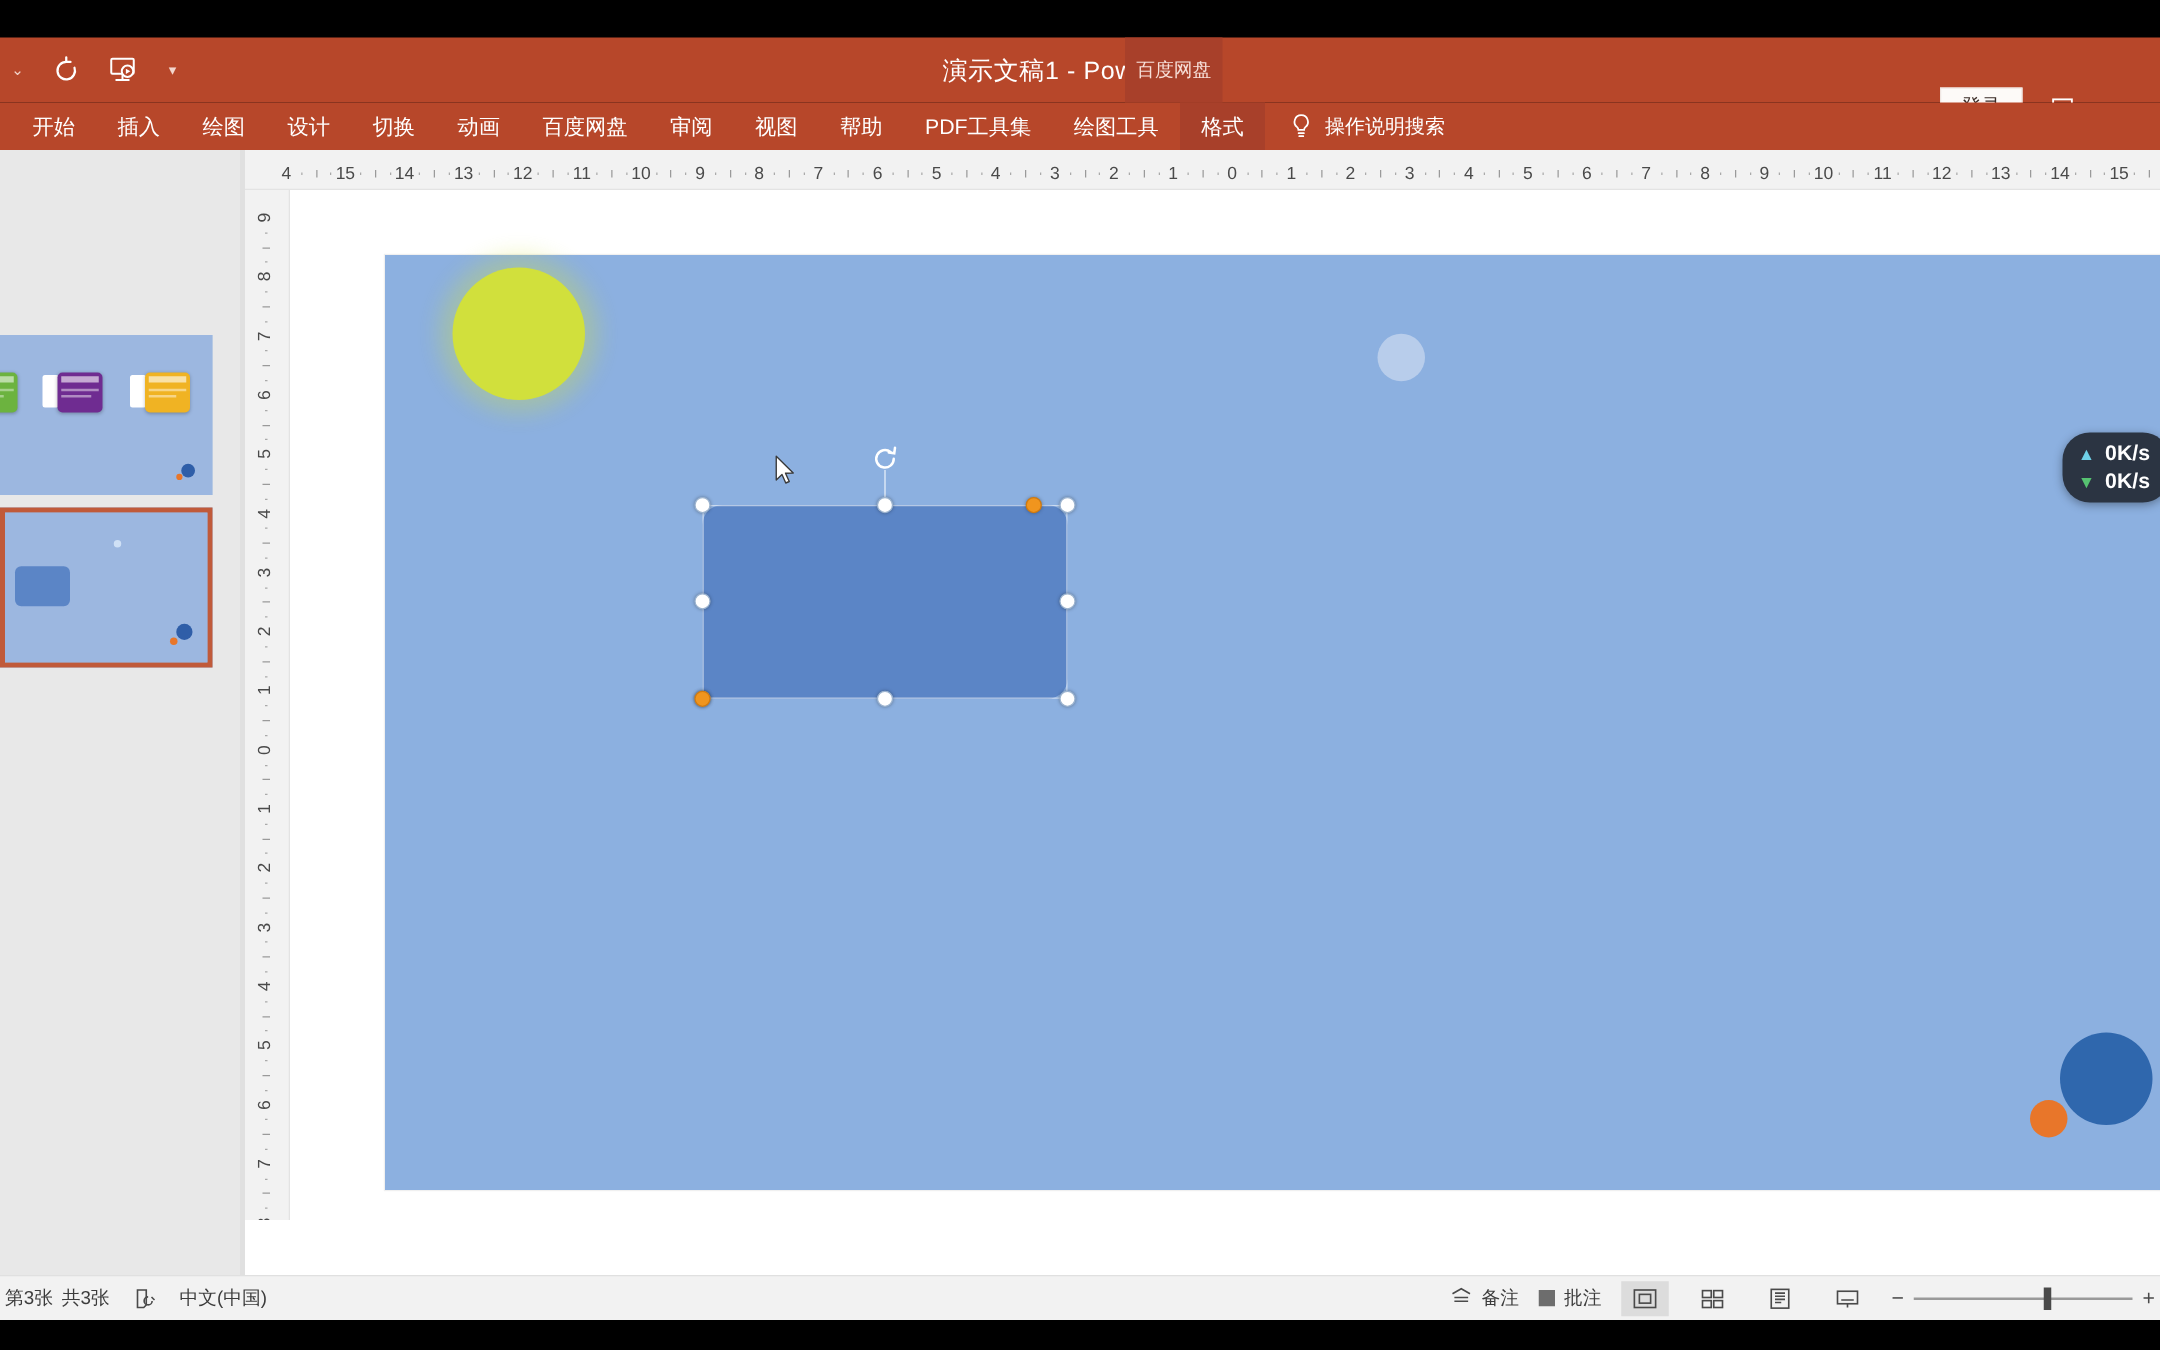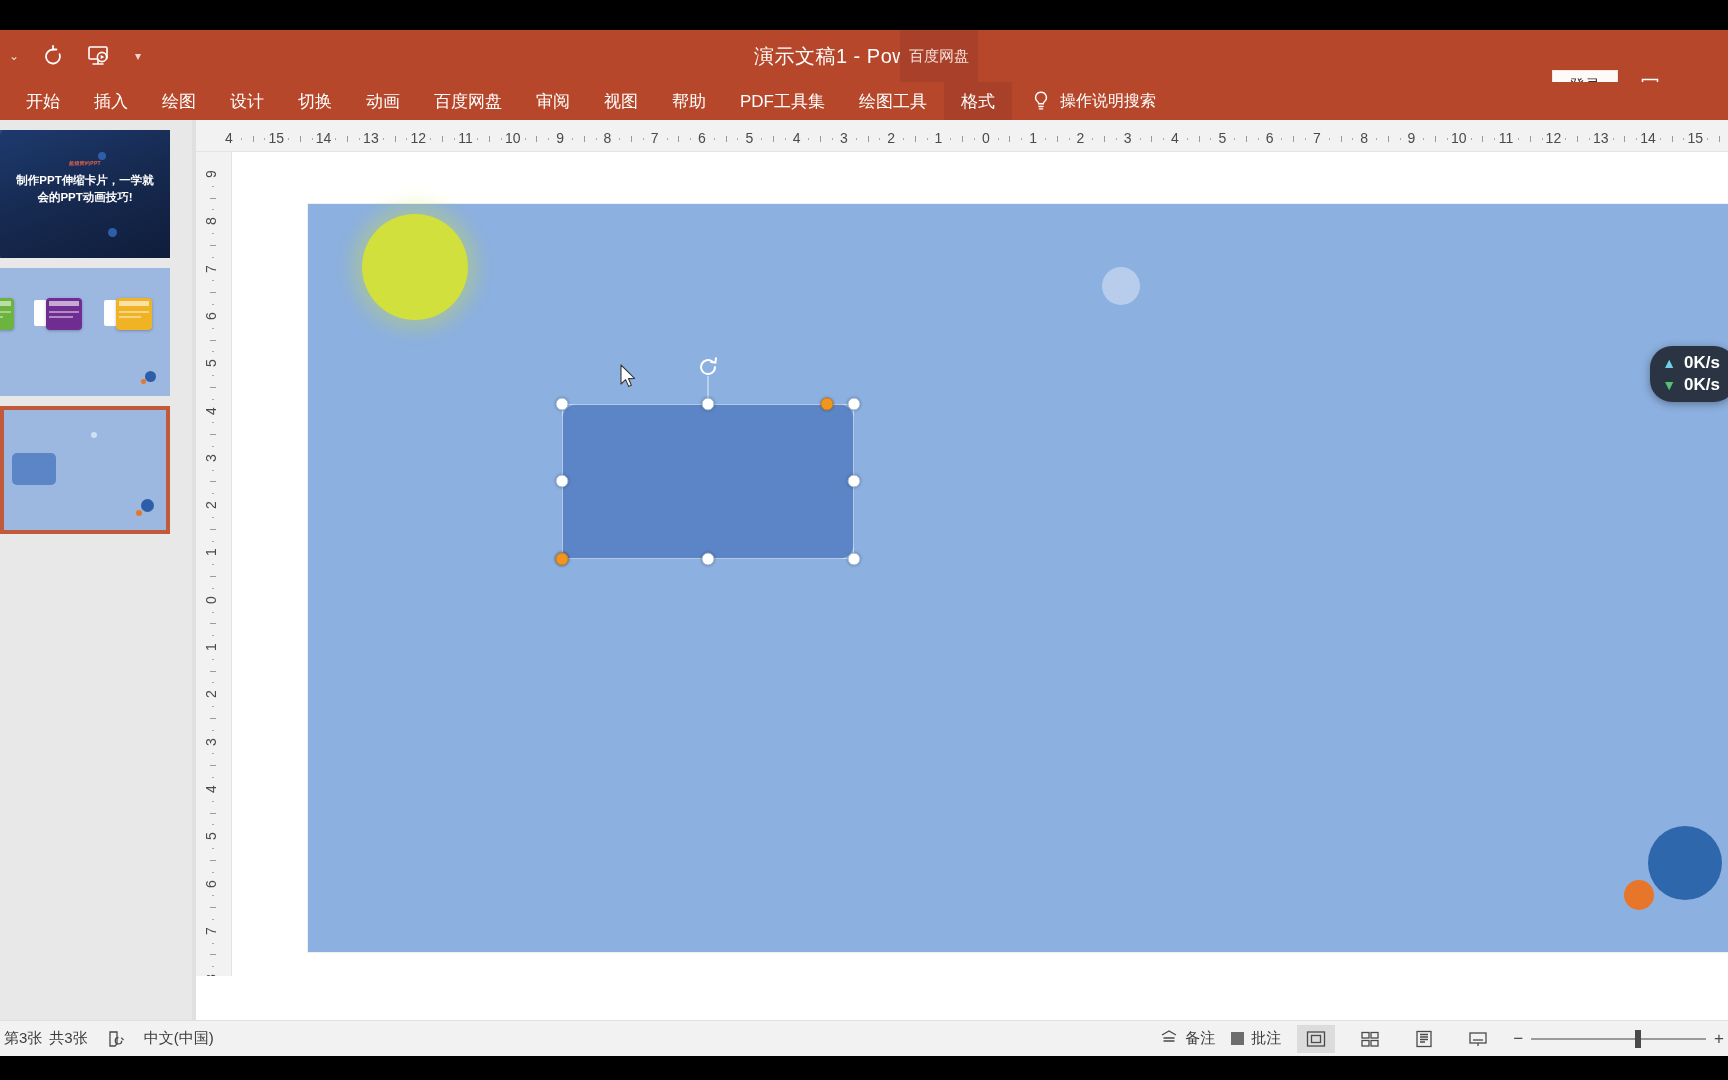--- a/index.html
+++ b/index.html
@@ -366,30 +366,20 @@
         </svg>
       </span>
       <span>操作说明搜索</span>
     </div>
   </div>
 
   <div class="workspace">
 
     <div class="thumb-pane">
 
-      <div class="thumb t1">
-        <div class="s1-bg"></div>
-        <div class="s1-dot" style="left:98px;top:22px;width:8px;height:8px;"></div>
-        <div class="s1-dot" style="left:108px;top:98px;width:9px;height:9px;"></div>
-        <div class="s1-kicker">超级简约PPT</div>
-        <div class="s1-title">
-          <div>制作PPT伸缩卡片，一学就</div>
-          <div>会的PPT动画技巧!</div>
-        </div>
-      </div>
 
       <div class="thumb t2">
         <div class="s2-bg"></div>
         <div class="card-white" style="left:-4px;"></div>
         <div class="card" style="left:-22px;background:#6cb33f;">
           <div class="ct" style="background:rgba(255,255,255,.55);"></div>
           <div class="cl" style="top:13px;background:rgba(255,255,255,.4);"></div>
           <div class="cl" style="top:18px;background:rgba(255,255,255,.4);width:22px;"></div>
         </div>
         <div class="card-white" style="left:34px;"></div>

